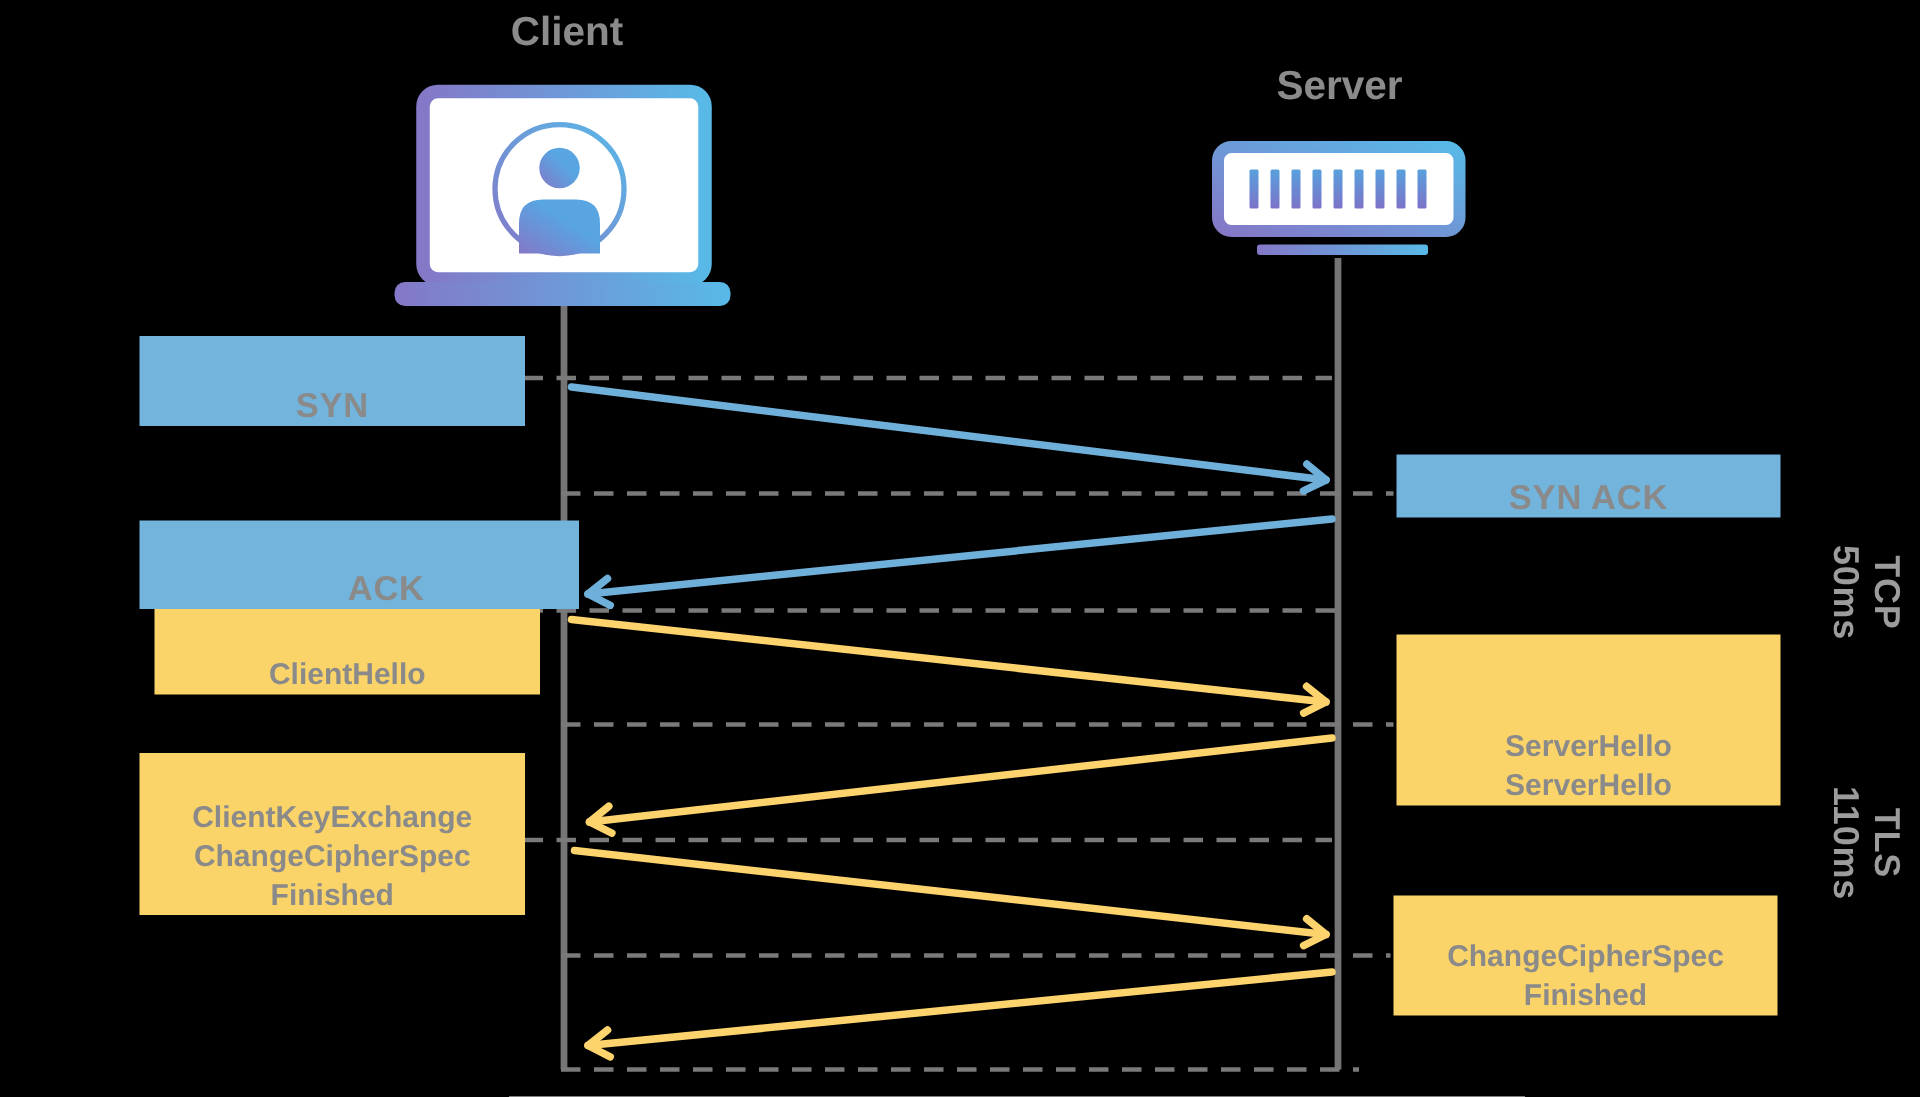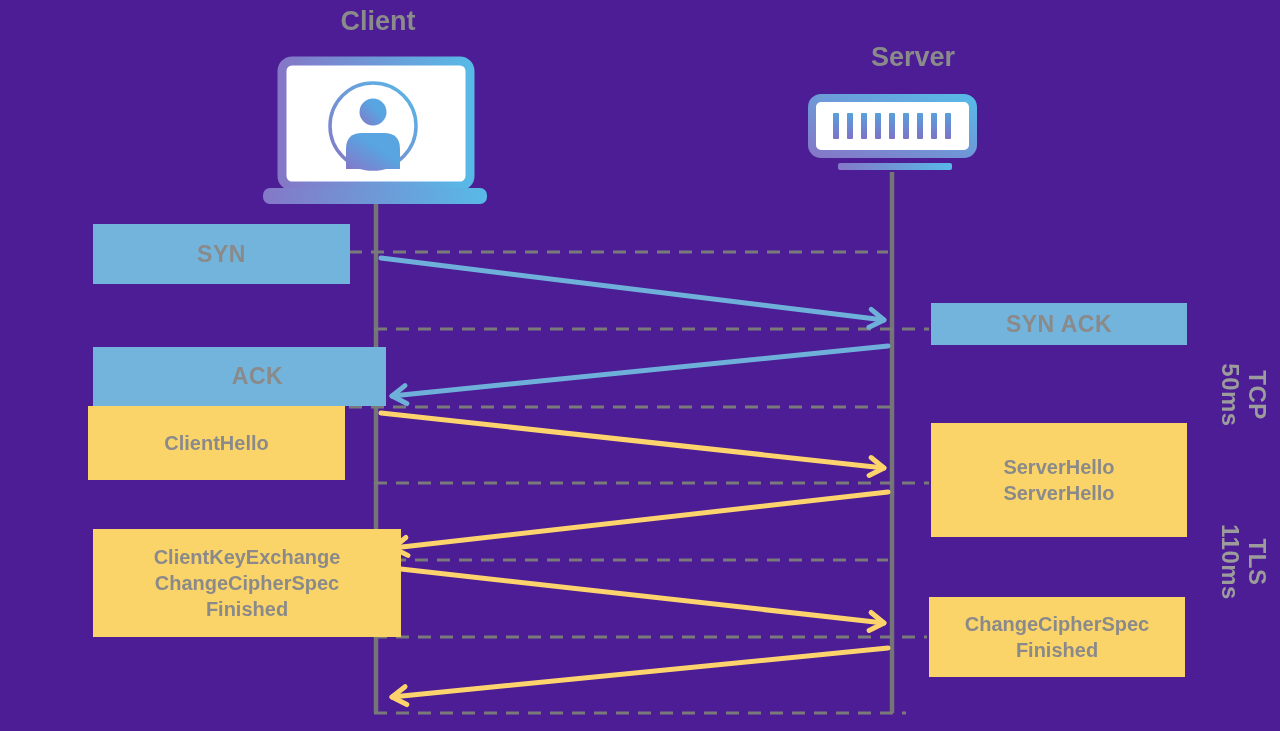--- a/index.html
+++ b/index.html
@@ -1,32 +1,32 @@
 <!DOCTYPE html>
 <html><head>
 <meta charset="utf-8">
 <style>
   html,body{margin:0;padding:0;background:#e6e6e8;}
   .canvas{
     position:relative;
     width:1280px;height:731px;
-    background:#4c1d95;
+    background:#000000;
     overflow:hidden;
     font-family:"Liberation Sans","DejaVu Sans",sans-serif;
   }
   .layer{position:absolute;left:0;top:0;}
   .actor-title{
     position:absolute;
     transform:translateX(-50%);
     font-size:27px;font-weight:bold;color:#8b8b8b;
     white-space:nowrap;
   }
   .box{
     position:absolute;
-    display:flex;flex-direction:column;align-items:center;justify-content:center;
+    display:flex;flex-direction:column;align-items:center;justify-content:flex-end;
     font-weight:bold;color:#8a8a8a;text-align:center;
   }
   .box.blue{background:#73b4dc;}
   .box.yellow{background:#fbd469;}
   .fs-lg{font-size:23px;letter-spacing:0.5px;}
   .fs-md{font-size:20px;line-height:26px;}
   .phase{
     position:absolute;
     transform:translate(-50%,-50%) rotate(90deg);
     font-size:24px;font-weight:bold;color:#9c9c9c;
@@ -108,44 +108,44 @@
         <rect x="903" y="113" width="6" height="26" rx="1"></rect>
         <rect x="917" y="113" width="6" height="26" rx="1"></rect>
         <rect x="931" y="113" width="6" height="26" rx="1"></rect>
         <rect x="945" y="113" width="6" height="26" rx="1"></rect>
       </g>
       <rect x="838" y="163" width="114" height="7" rx="2" fill="url(#gradLR)"></rect>
     </g>
   </svg>
 
   <div class="actor-title" style="left:378px;top:6px;">Client</div>
-  <div class="actor-title" style="left:893px;top:42px;margin-left:20px;">Server</div>
+  <div class="actor-title" style="left:893px;top:42px;">Server</div>
 
   <div class="box blue fs-lg" style="left:93px;top:224px;width:257px;height:60px;">
     <span>SYN</span>
   </div>
 
   <div class="box blue fs-lg" style="left:931px;top:303px;width:256px;height:42px;">
     <span>SYN ACK</span>
   </div>
 
   <div class="box blue fs-lg" style="left:93px;top:347px;width:257px;height:59px;padding-left:36px;">
     <span>ACK</span>
   </div>
 
-  <div class="box yellow fs-md" style="left:88px;top:406px;width:257px;height:74px;">
+  <div class="box yellow fs-md" style="left:103px;top:406px;width:257px;height:57px;">
     <span>ClientHello</span>
   </div>
 
   <div class="box yellow fs-md" style="left:931px;top:423px;width:256px;height:114px;">
     <span>ServerHello</span>
     <span>ServerHello</span>
   </div>
 
-  <div class="box yellow fs-md" style="left:93px;top:502px;width:308px;height:108px;margin-top:27px;">
+  <div class="box yellow fs-md" style="left:93px;top:502px;width:257px;height:108px;">
     <span>ClientKeyExchange</span>
     <span>ChangeCipherSpec</span>
     <span>Finished</span>
   </div>
 
   <div class="box yellow fs-md" style="left:929px;top:597px;width:256px;height:80px;">
     <span>ChangeCipherSpec</span>
     <span>Finished</span>
   </div>
 

